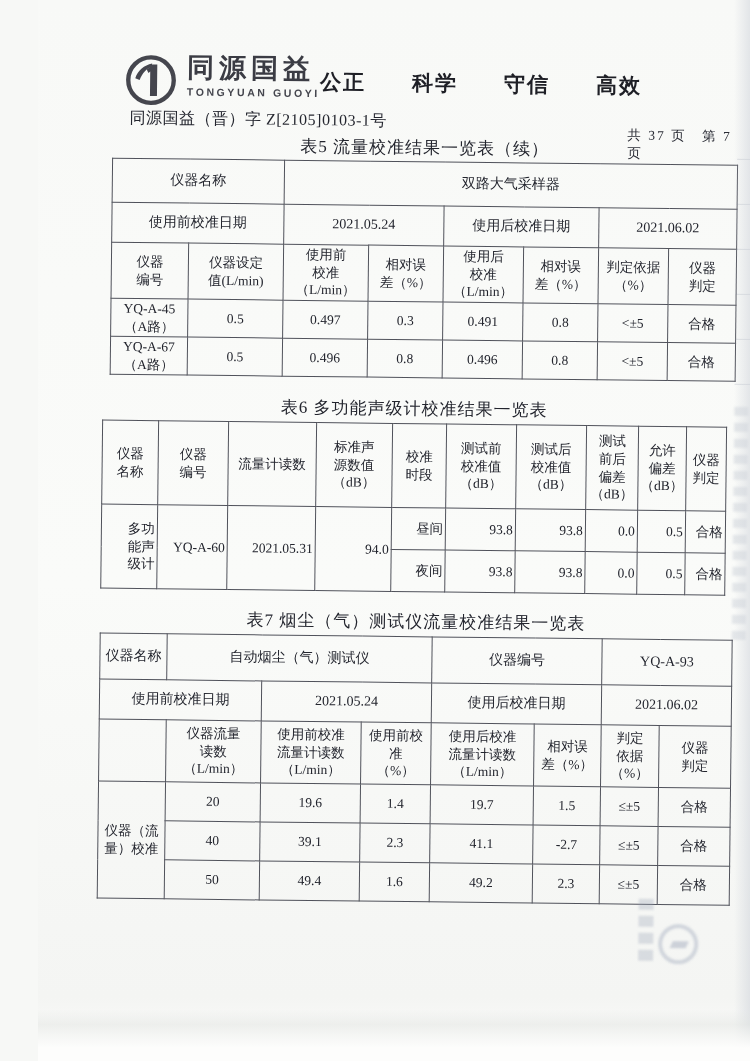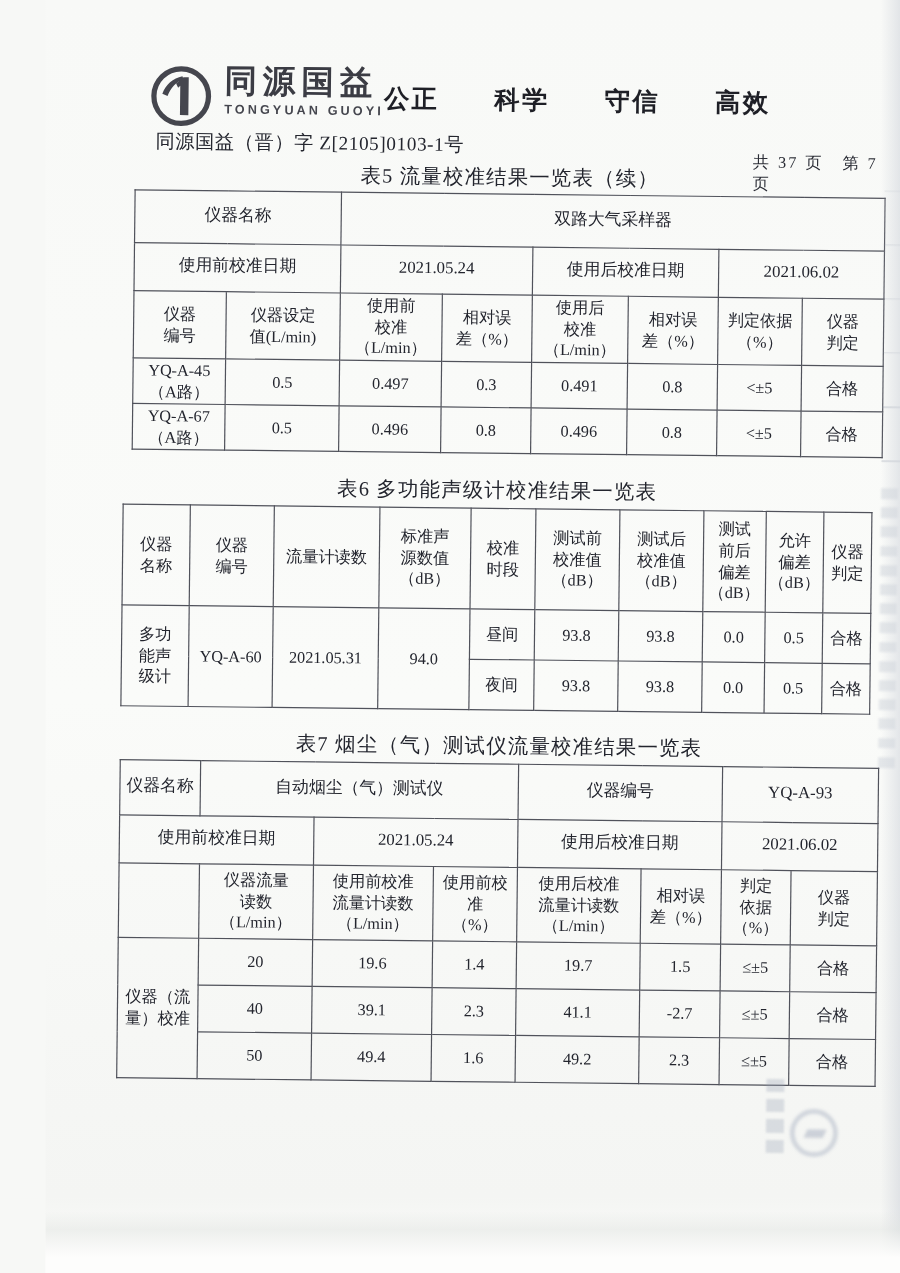--- a/index.html
+++ b/index.html
@@ -46,21 +46,21 @@
   }
   #table5{ top:158px; left:75px; width:625px; }
   #table5 tr:nth-child(1) td{ height:44px; font-size:14px; }
   #table5 tr:nth-child(2) td{ height:40px; font-size:14px; }
   #table5 tr:nth-child(3) th{ height:56px; }
   #table5 tr:nth-child(4) td,
   #table5 tr:nth-child(5) td{ height:37px; }
   #table6{ top:420px; left:68px; width:624px; }
   #table6 tr:nth-child(1) th{ height:84px; }
   #table6 tr:nth-child(2) td,
-  #table6 tr:nth-child(3) td{ height:42px; }
+  #table6 tr:nth-child(3) td{ height:42px;text-align:right; }
   #table7{ top:633px; left:68px; width:632px; }
   #table7 tr:nth-child(1) td{ height:46px; font-size:14px; }
   #table7 tr:nth-child(2) td{ height:40px; font-size:14px; }
   #table7 tr:nth-child(3) th{ height:62px; }
   #table7 tr:nth-child(4) td,
   #table7 tr:nth-child(5) td,
   #table7 tr:nth-child(6) td{ height:39px; }
   
   .bleed{ position:absolute; pointer-events:none; }
   .bleed-lines-top{

